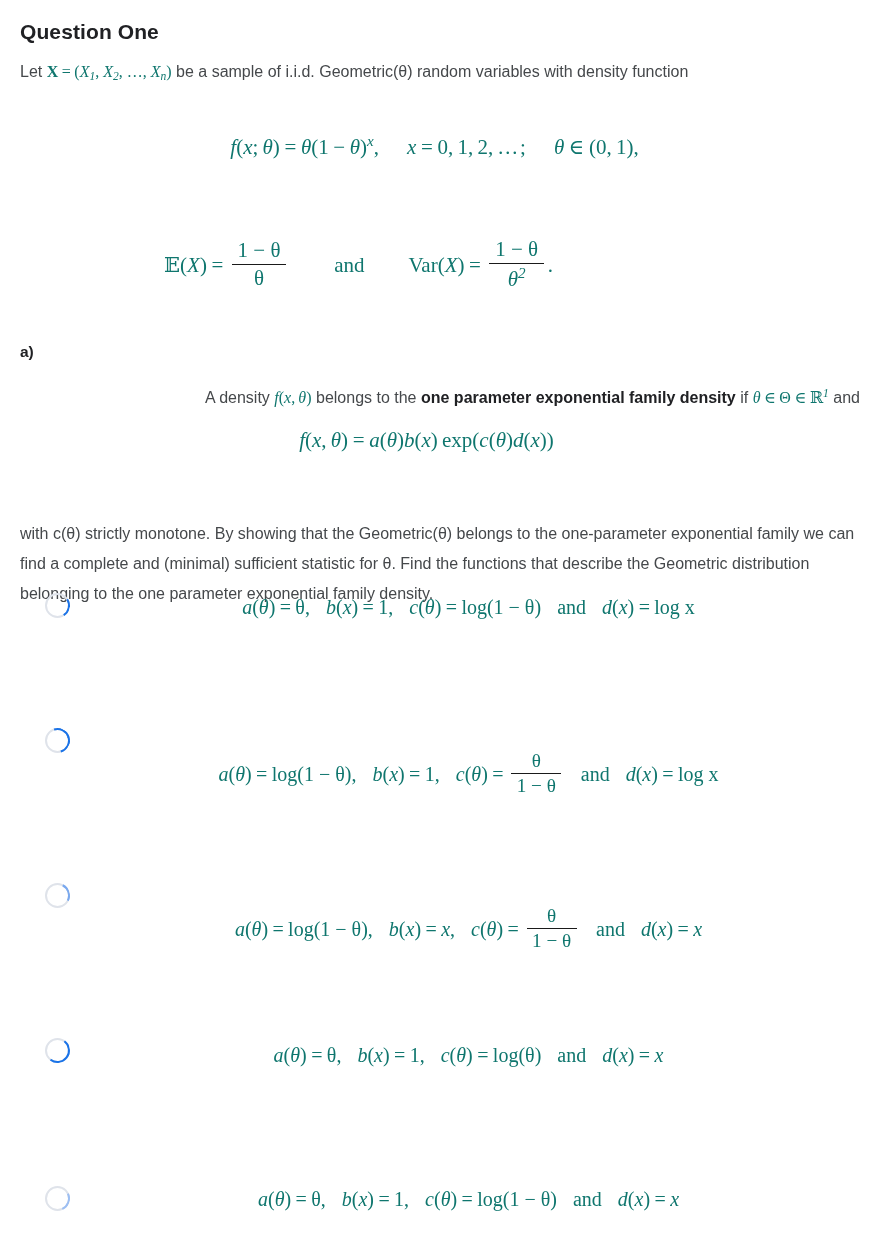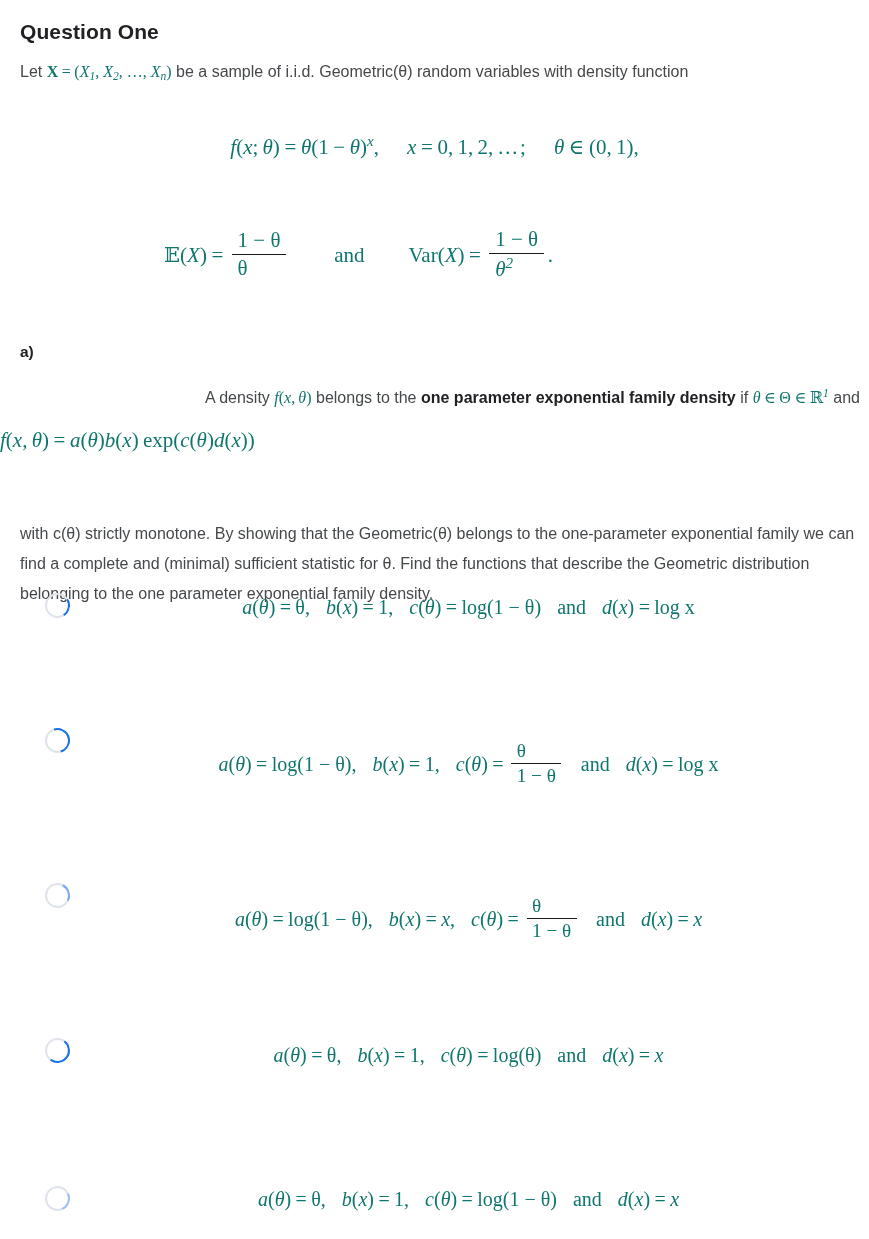--- a/index.html
+++ b/index.html
@@ -70,43 +70,43 @@
     font-family: "Liberation Serif", "DejaVu Serif", serif;
     font-size: 21px;
     color: #1a1a1a;
     white-space: nowrap;
   }
 
   
   .frac {
     display: inline-block;
     vertical-align: middle;
-    text-align: left;
-    margin: 2px 0.18em;
+    text-align: center;
+    margin: 12px 0.18em;
     position: relative;
     top: -0.12em;
   }
   .frac .num {
     display: block;
     padding: 0 0.28em 1px 0.28em;
     border-bottom: 1px solid #1a1a1a;
     line-height: 1.18;
   }
   .frac .den {
     display: block;
     padding: 1px 0.28em 0 0.28em;
     line-height: 1.18;
   }
 
   
   .frac.sm { font-size: 0.96em; }
 
   .formula-density { left: 0; top: 133px; width: 869px; text-align: center; }
   .formula-meanvar { left: 0; top: 228px; width: 717px; text-align: center; }
-  .formula-expfam  { left: 0; top: 428px; width: 853px; text-align: left; }
+  .formula-expfam  { left: 0; top: 428px; width: 853px; text-align: center; }
 
   .gap { display: inline-block; width: 28px; }
   .gap-sm { display: inline-block; width: 16px; }
   .gap-lg { display: inline-block; width: 44px; }
 
   
   .option {
     position: absolute;
     left: 8px;
     width: 869px;

